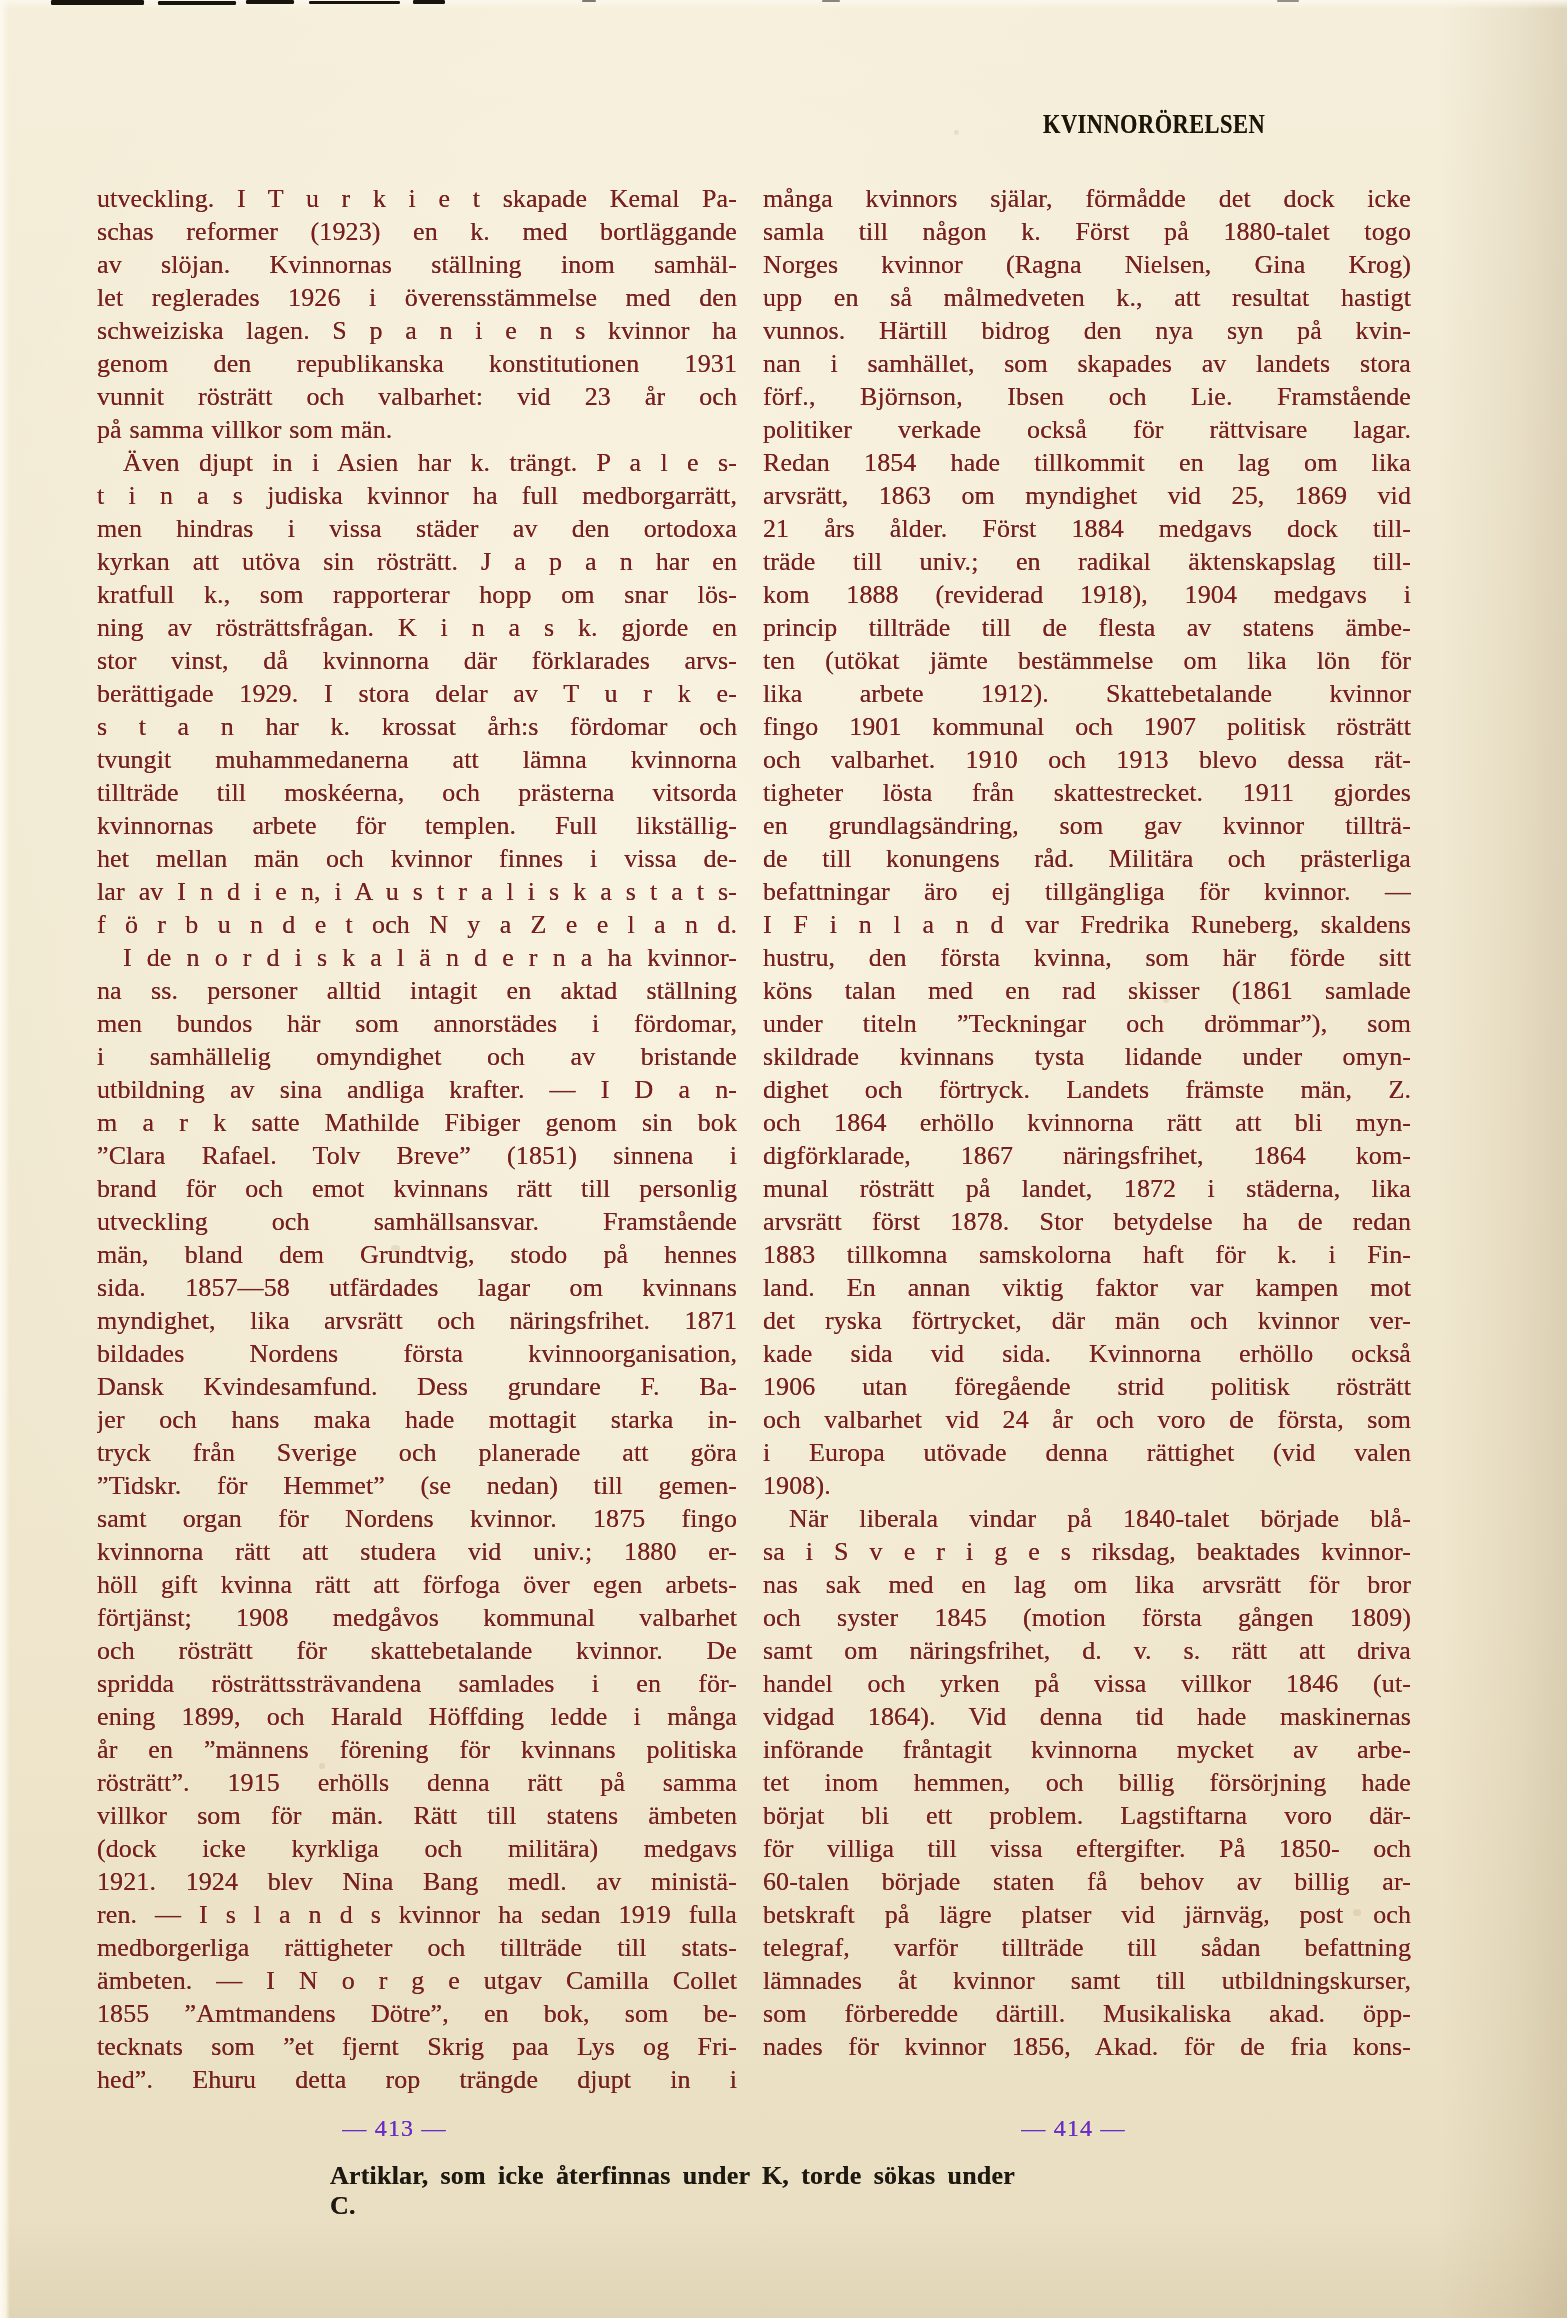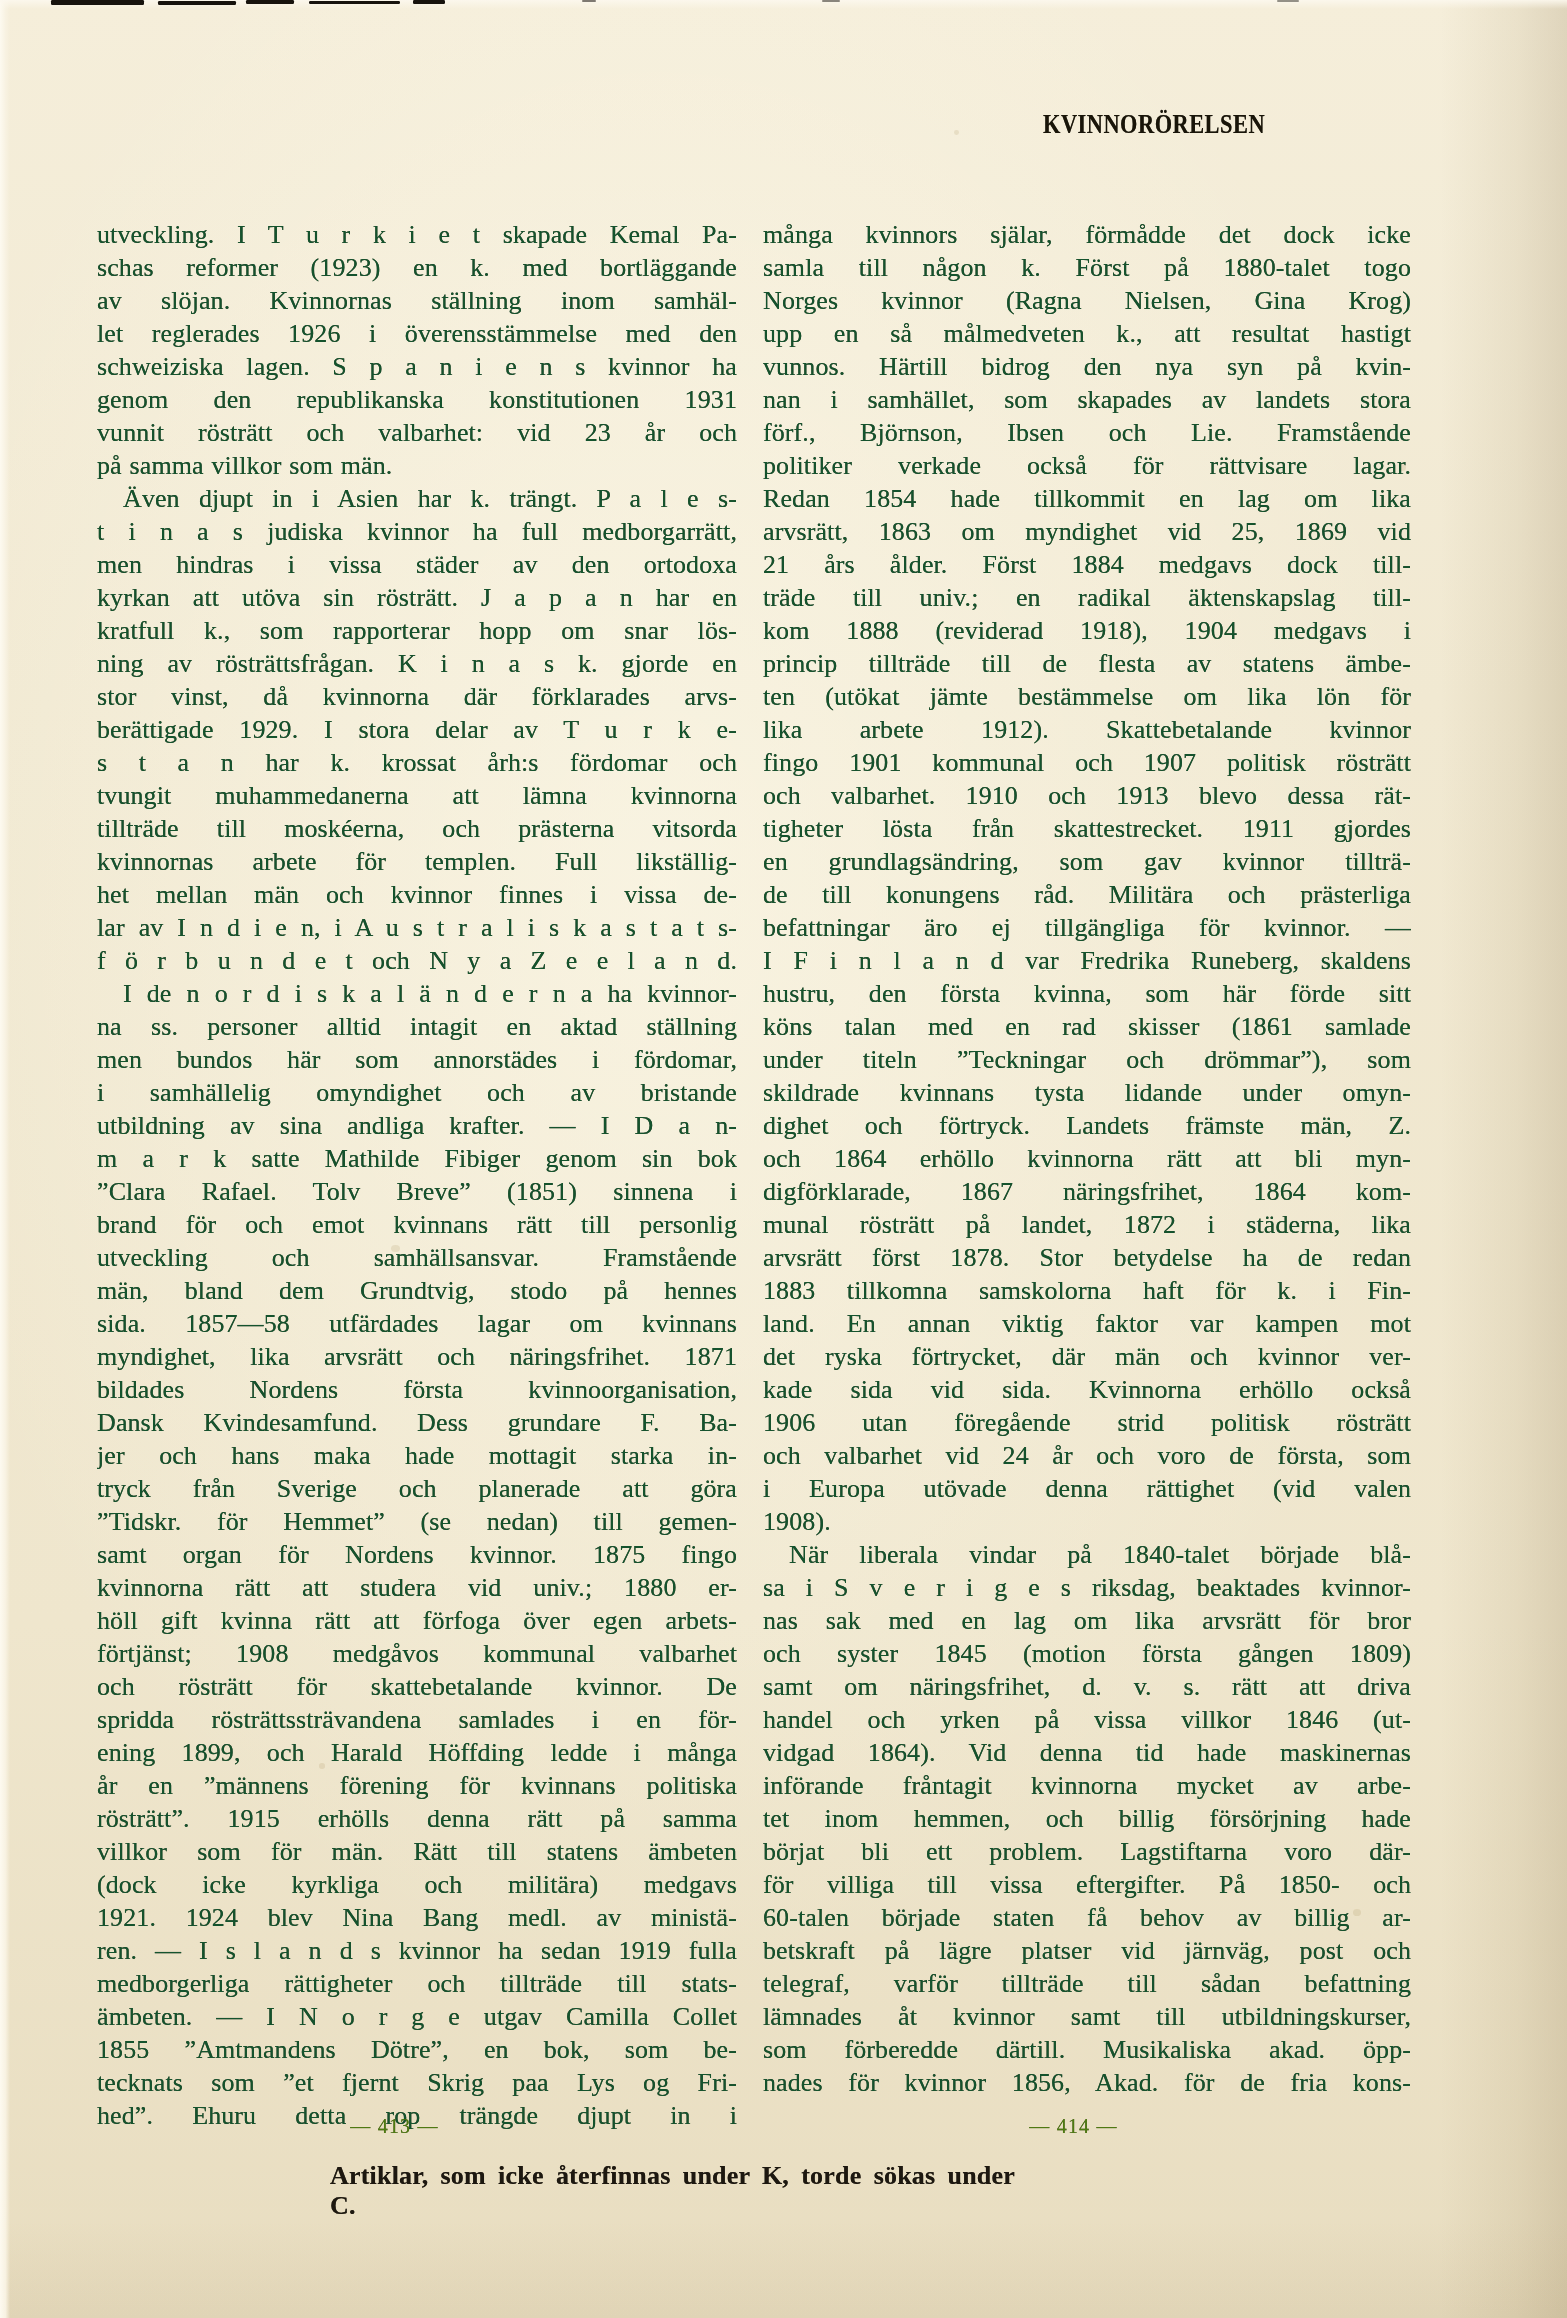--- a/index.html
+++ b/index.html
@@ -40,42 +40,41 @@
     position:absolute; left:1043px; top:110px;
     font-size:28px; font-weight:bold; line-height:28px;
     letter-spacing:0.6px; color:#191509;
     transform:scaleX(0.8); transform-origin:0 50%;
     text-shadow:0 0 0.6px rgba(25,20,10,0.6);
     white-space:nowrap;
   }
 
   .col {
     position:absolute; top:182px;
-    color:#14532d;
+    color:#7f1d1d;
     font-size:26px;
     letter-spacing:0.1px;
     word-spacing:1.2px;
     text-shadow:0 0 0.4px rgba(30,24,12,0.75);
-    margin-top:36px;
   }
   #col-left  { left:97px;  width:640px; }
   #col-right { left:763px; width:648px; }
 
   .tline {
     height:33px; line-height:33px;
     overflow:hidden;
     text-align:justify; text-align-last:justify;
     text-justify:inter-word;
   }
   .tline.ind  { text-indent:26px; }
   .tline.pend { text-align:left; text-align-last:left; }
 
   .page-number {
     position:absolute; top:2115px; width:257px;
-    font-size:20px; color:#4d7c0f;
+    font-size:24px; color:#6d28d9;
     text-align:center; letter-spacing:1.2px;
     text-shadow:0 0 0.4px rgba(30,24,12,0.7);
   }
   #page-number-left  { left:266px; }
   #page-number-right { left:945px; }
 
   .footer-note {
     position:absolute; left:330px; top:2161px; width:716px;
     font-size:26px; font-weight:bold; color:#1d1810;
     text-align:left; word-spacing:5.5px; letter-spacing:0.2px;

